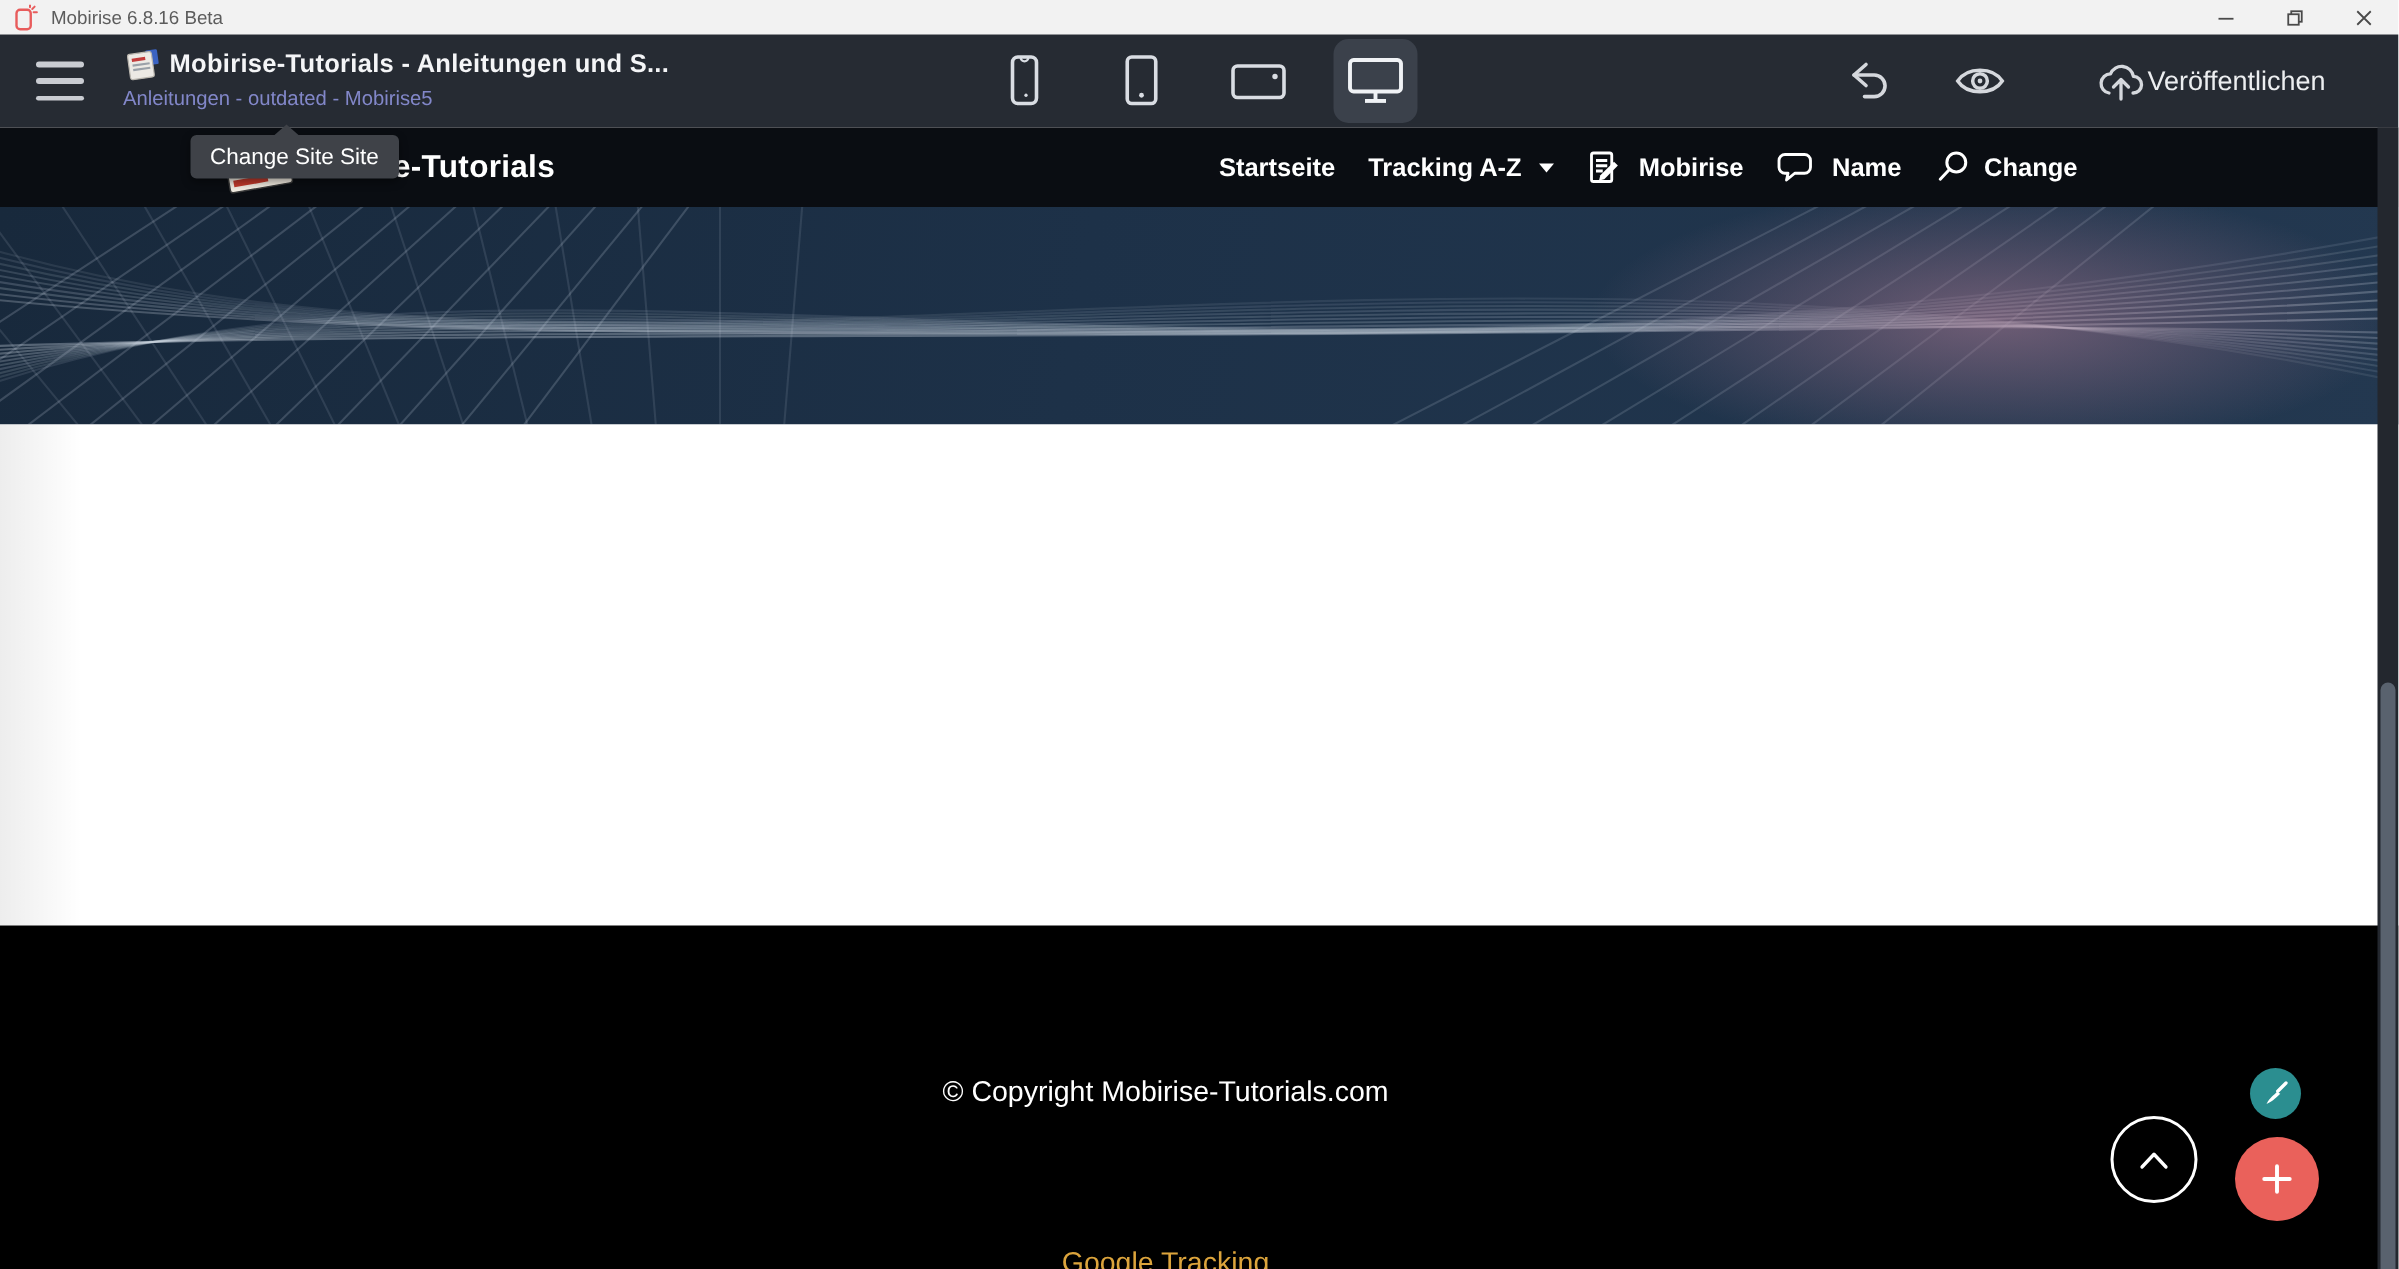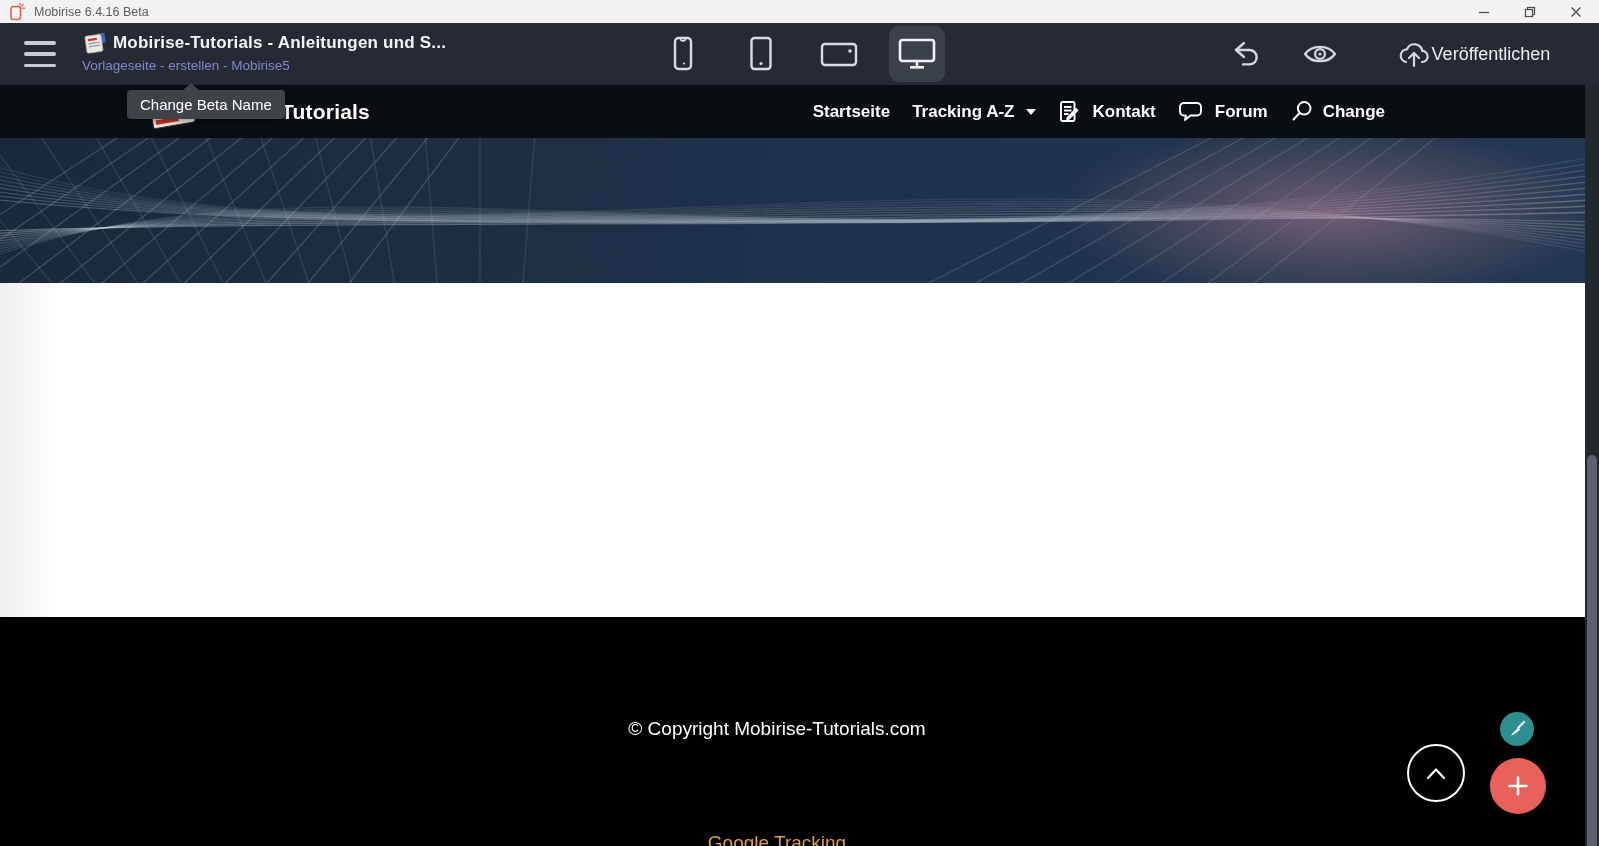--- a/index.html
+++ b/index.html
@@ -75,21 +75,21 @@
 
 <div id="app">
 
   <div class="titlebar">
     <span class="app-ico">
       <svg width="18" height="18" viewBox="0 0 18 18" fill="none" stroke="#e85c5c" stroke-width="1.6" stroke-linecap="round">
         <rect x="3" y="3.5" width="9.5" height="13" rx="2.4"></rect>
         <path d="M13.5 3 l1.6-1.6 M14.4 5.2 h2.2 M12 1.9 V 0.4" stroke-width="1.3"></path>
       </svg>
     </span>
-    <span class="app-title">Mobirise 6.4.16 Beta</span>
+    <span class="app-title">Mobirise 6.8.16 Beta</span>
     <div class="win-controls">
       <span class="win-btn">
         <svg width="12" height="12" viewBox="0 0 12 12" stroke="#4a4a4a" stroke-width="1.2">
             <line x1="1" y1="6.5" x2="11" y2="6.5"></line>
           </svg>
       </span>
       <span class="win-btn">
         <svg width="12" height="12" viewBox="0 0 12 12" fill="none" stroke="#4a4a4a" stroke-width="1.2">
           <rect x="3.5" y="1.5" width="7" height="7"></rect>
             <rect x="1.5" y="3.5" width="7" height="7" fill="#f2f2f2"></rect>
@@ -116,21 +116,21 @@
           <g transform="rotate(-8 14 13)">
             <rect x="16" y="3" width="8" height="10" rx="1" fill="#3b63c2"></rect>
             <rect x="4" y="4" width="16" height="17" rx="1.5" fill="#ece9e4" stroke="#b9b5ae" stroke-width="0.8"></rect>
             <rect x="6.5" y="7" width="9" height="2.2" fill="#c23b3b"></rect>
             <rect x="6.5" y="11" width="11.5" height="1.4" fill="#9aa0a8"></rect>
             <rect x="6.5" y="14" width="11.5" height="1.4" fill="#9aa0a8"></rect>
           </g>
         </svg>
       </span>
       <span class="site-title">Mobirise-Tutorials - Anleitungen und S...</span>
-      <span class="site-subtitle">Vorlageseite - erstellen - Mobirise5</span>
+      <span class="site-subtitle">Anleitungen - outdated - Mobirise5</span>
     </div>
 
     <div class="devices">
       <div class="dev-btn">
         <svg width="34" height="38" viewBox="0 0 34 38" fill="none" stroke="#d9dde3" stroke-width="2.4" stroke-linecap="round">
           <rect x="9" y="3" width="16" height="31" rx="3.6"></rect>
           <path d="M14.5 3.4 a2.5 2.5 0 0 0 5 0" stroke-width="1.6"></path>
           <circle cx="18" cy="28.5" r="1.1" fill="#d9dde3" stroke="none"></circle>
         </svg>
       </div>
@@ -199,29 +199,29 @@
         <span class="caret-down"></span>
       </div>
       <div class="nav-item">
         <span>
           <svg width="24" height="26" viewBox="0 0 24 26" fill="none" stroke="#fff" stroke-width="1.9">
             <rect x="3" y="3" width="13.5" height="19" rx="1.4"></rect>
             <path d="M6 8 h7.5 M6 11.5 h7.5 M6 15 h4.5"></path>
             <path d="M11.5 20.5 L20.6 11.4 l-2.6-2.6 L8.9 17.9 l-0.9 3.5 z" fill="#fff" stroke="none"></path>
           </svg>
         </span>
-        <span>Kontakt</span>
+        <span>Mobirise</span>
       </div>
       <div class="nav-item">
         <span>
           <svg width="27" height="24" viewBox="0 0 27 24" fill="none" stroke="#fff" stroke-width="1.9" stroke-linejoin="round">
             <path d="M6 3 h13 a4 4 0 0 1 4 4 v4.5 a4 4 0 0 1 -4 4 h-6.5 l-5.5 4.5 1-4.5 h-2 a4 4 0 0 1 -4 -4 V7 a4 4 0 0 1 4-4 z"></path>
           </svg>
         </span>
-        <span>Forum</span>
+        <span>Name</span>
       </div>
       <div class="nav-item">
         <span>
           <svg width="23" height="23" viewBox="0 0 23 23" fill="none" stroke="#fff" stroke-width="2">
             <circle cx="14.2" cy="8.3" r="6.3"></circle>
             <line x1="9.6" y1="13" x2="3.5" y2="19.5" stroke-linecap="round"></line>
           </svg>
         </span>
         <span>Change</span>
       </div>
@@ -311,19 +311,19 @@
     <svg width="30" height="24" viewBox="0 0 30 24">
       <polyline points="7,17 15,8.5 23,17" fill="none" stroke="#fff" stroke-width="2.2" stroke-linejoin="round" stroke-linecap="round"></polyline>
     </svg>
   </div>
   <div class="fab fab-add">
     <svg width="28" height="28" viewBox="0 0 28 28">
       <path d="M14 5.5 V 22.5 M5.5 14 H 22.5" stroke="#fff" stroke-width="2.6" stroke-linecap="round"></path>
     </svg>
   </div>
 
-  <div class="tooltip">Change Beta Name</div>
+  <div class="tooltip">Change Site Site</div>
 
   <div class="scroll-track">
     <div class="scroll-thumb"></div>
   </div>
 
 </div>
 
 </body></html>

